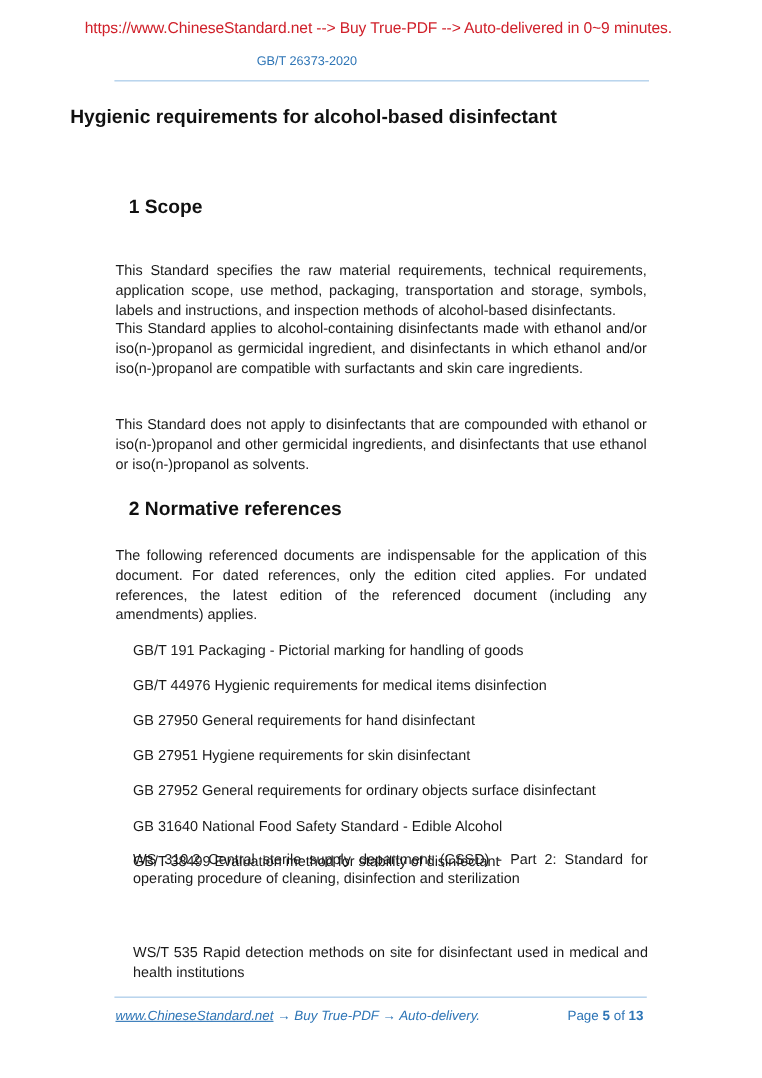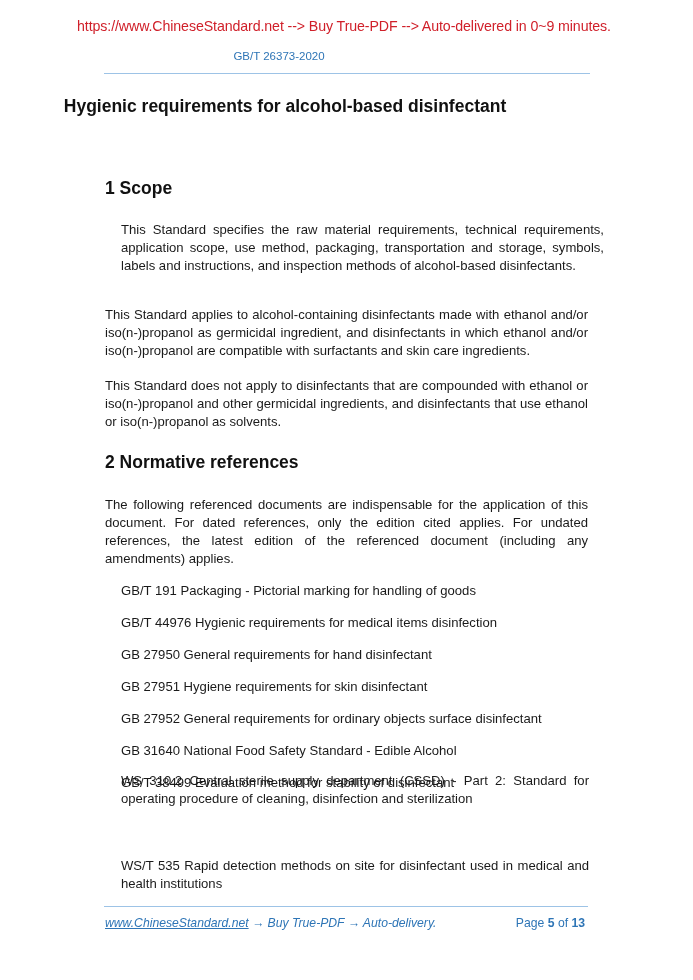--- a/index.html
+++ b/index.html
@@ -20,21 +20,21 @@
       border-top: 1px solid #9dc3e6;
     }
     .doc-title {
       position: absolute; left: 0; top: 96px; width: 570px; text-align: center;
       font-weight: bold; font-size: 17.5px; color: #111;
     }
     .body {
       position: absolute; left: 105px; top: 0; width: 483px;
     }
     .h1 {
-      position: absolute; font-weight: bold; font-size: 17.5px; color: #111; left: 0;
+      position: absolute; font-weight: bold; font-size: 17.5px; color: #111; left: 12px;
     }
     .para {
       position: absolute; left: 0; width: 483px; font-size: 13.1px;
       line-height: 18px; text-align: justify; color: #1a1a1a;
     }
     .ref {
       position: absolute; left: 16px; width: 468px; font-size: 13.1px;
       line-height: 18px; text-align: justify; color: #1a1a1a;
     }
     .footer-rule {
@@ -54,22 +54,22 @@
 <body>
 
 <div class="top-banner">https://www.ChineseStandard.net --&gt; Buy True-PDF --&gt; Auto-delivered in 0~9 minutes.</div>
 <div class="std-code">GB/T 26373-2020</div>
 <div class="header-rule"></div>
 
 <div class="doc-title">Hygienic requirements for alcohol-based disinfectant</div>
 
 <div class="body">
   <div class="h1" style="top:178px;">1 Scope</div>
-  <div class="para" style="top:221px;margin-left:16px;">This Standard specifies the raw material requirements, technical requirements, application scope, use method, packaging, transportation and storage, symbols, labels and instructions, and inspection methods of alcohol-based disinfectants.</div>
-  <div class="para" style="top:306px;">This Standard applies to alcohol-containing disinfectants made with ethanol and/or iso(n-)propanol as germicidal ingredient, and disinfectants in which ethanol and/or iso(n-)propanol are compatible with surfactants and skin care ingredients.</div>
+  <div class="para" style="top:237px;">This Standard specifies the raw material requirements, technical requirements, application scope, use method, packaging, transportation and storage, symbols, labels and instructions, and inspection methods of alcohol-based disinfectants.</div>
+  <div class="para" style="top:290px;">This Standard applies to alcohol-containing disinfectants made with ethanol and/or iso(n-)propanol as germicidal ingredient, and disinfectants in which ethanol and/or iso(n-)propanol are compatible with surfactants and skin care ingredients.</div>
   <div class="para" style="top:377px;">This Standard does not apply to disinfectants that are compounded with ethanol or iso(n-)propanol and other germicidal ingredients, and disinfectants that use ethanol or iso(n-)propanol as solvents.</div>
 
   <div class="h1" style="top:452px;">2 Normative references</div>
   <div class="para" style="top:496px;">The following referenced documents are indispensable for the application of this document. For dated references, only the edition cited applies. For undated references, the latest edition of the referenced document (including any amendments) applies.</div>
 
   <div class="ref" style="top:582px;">GB/T 191 Packaging - Pictorial marking for handling of goods</div>
   <div class="ref" style="top:614px;">GB/T 44976 Hygienic requirements for medical items disinfection</div>
   <div class="ref" style="top:646px;">GB 27950 General requirements for hand disinfectant</div>
   <div class="ref" style="top:678px;">GB 27951 Hygiene requirements for skin disinfectant</div>
   <div class="ref" style="top:710px;">GB 27952 General requirements for ordinary objects surface disinfectant</div>

